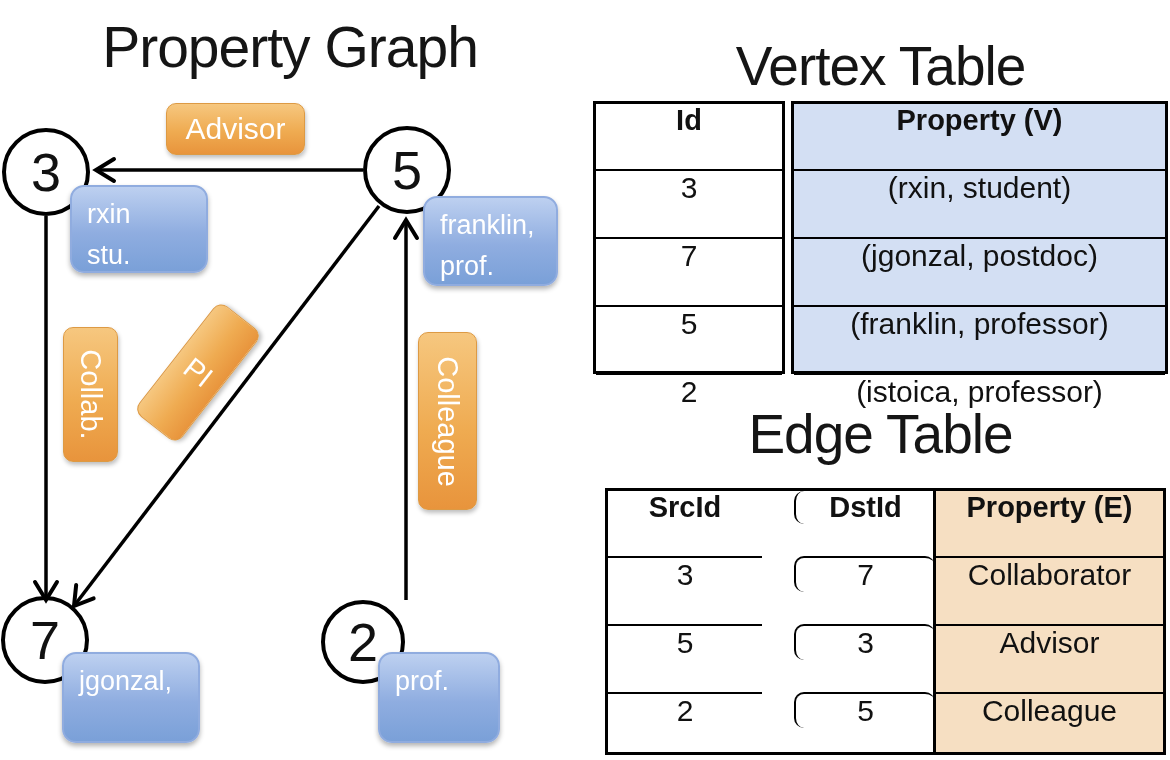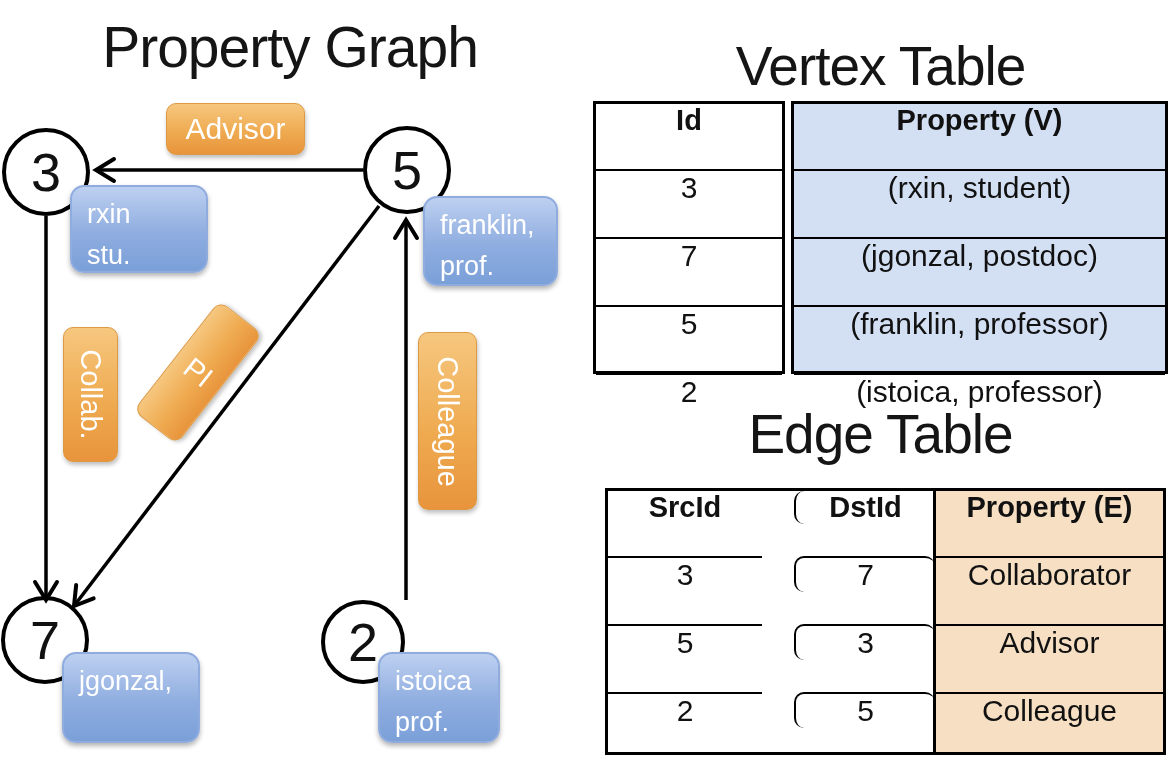--- a/index.html
+++ b/index.html
@@ -103,21 +103,20 @@
   <div>stu.</div>
 </div>
 <div class="vbox" style="left:423px; top:188px; width:135px; height:90px;margin-top:8px;">
   <div>franklin,</div>
   <div>prof.</div>
 </div>
 <div class="vbox" style="left:62px;  top:652px; width:138px; height:91px;">
   <div>jgonzal,</div>
 </div>
 <div class="vbox" style="left:378px; top:652px; width:122px; height:91px;">
-  <div>istoica</div>
   <div>prof.</div>
 </div>
 
 <div class="elabel" style="left:166px; top:103px; width:139px; height:52px; font-size:30px;">
   <span>Advisor</span>
 </div>
 <div class="elabel" style="left:63px; top:327px; width:55px; height:135px;">
   <span class="vert">Collab.</span>
 </div>
 <div class="elabel" style="left:128px; top:345px; width:140px; height:55px; transform:rotate(-52deg);">

